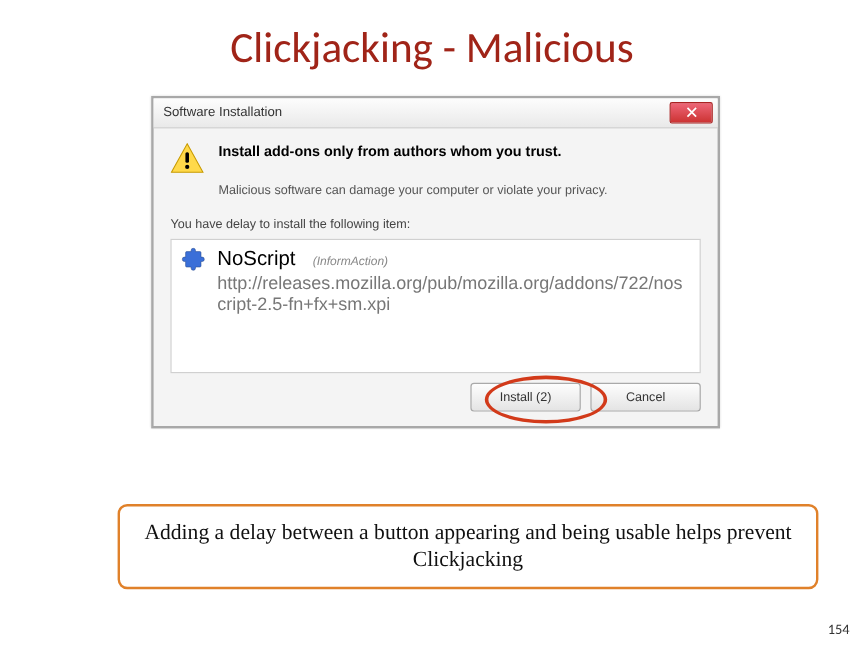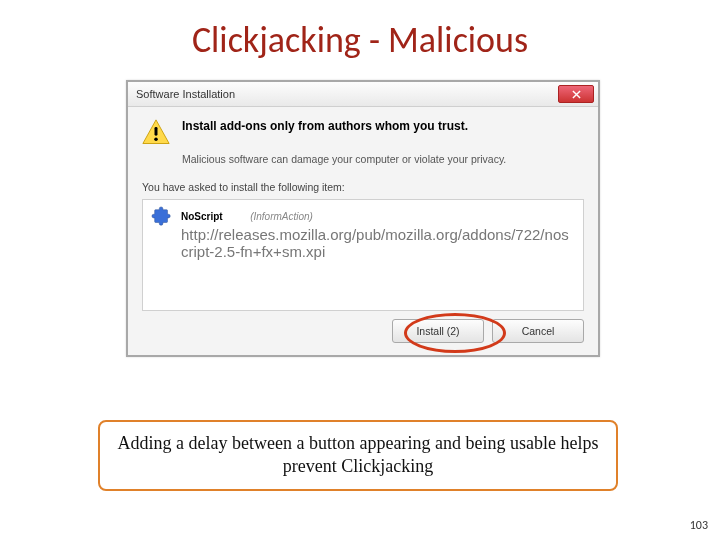--- a/index.html
+++ b/index.html
@@ -86,30 +86,30 @@
     height: 110px;
   }
   .item-row {
     display: flex;
     align-items: flex-start;
     padding: 6px 8px;
   }
   .puzzle-icon { width: 22px; height: 22px; margin-right: 8px; flex:none; }
   .item-texts { flex:1; }
   .item-name {
-    font-size: 10px;
-    font-weight: 700;
+    font-size: 17px;
+    font-weight: 400;
     color: #000;
     display: inline;
   }
   .item-author {
     font-size: 10px;
     font-style: italic;
     color: #888;
-    margin-left: 23px;
+    margin-left: 10px;
   }
   .item-url {
     font-size: 15px;
     color: #777;
     margin-top: 2px;
     word-break: break-all;
   }
   .button-row {
     display: flex;
     justify-content: flex-end;
@@ -135,21 +135,21 @@
     border: 3px solid #d23a1a;
     border-radius: 50%;
     width: 96px;
     height: 34px;
     pointer-events: none;
   }
   .caption-box {
     position: absolute;
     left: 98px;
     top: 420px;
-    width: 520px;
+    width: 584px;
     background: #fff;
     border: 2px solid #e0812a;
     border-radius: 8px;
     padding: 10px 14px;
     box-sizing: border-box;
   }
   .caption-text {
     font-family: Georgia, "Times New Roman", serif;
     font-size: 18px;
     color: #111;
@@ -189,21 +189,21 @@
         <rect x="14.3" y="9" width="3.4" height="10" rx="1.5" fill="#000"></rect>
         <circle cx="16" cy="23" r="2" fill="#000"></circle>
       </svg>
     </span>
     <div class="warn-text-block">
       <div class="warn-title">Install add-ons only from authors whom you trust.</div>
       <div class="warn-sub">Malicious software can damage your computer or violate your privacy.</div>
     </div>
   </div>
 
-  <div class="asked-row">You have asked to install the following item:</div>
+  <div class="asked-row">You have delay to install the following item:</div>
 
   <div class="item-box">
     <div class="item-row">
       <span class="puzzle-icon">
         <svg viewBox="0 0 24 24">
           <path d="M9 3a2 2 0 0 1 4 0v1h4a1 1 0 0 1 1 1v4h1a2 2 0 0 1 0 4h-1v4a1 1 0 0 1-1 1h-4v1a2 2 0 0 1-4 0v-1H5a1 1 0 0 1-1-1v-4H3a2 2 0 0 1 0-4h1V5a1 1 0 0 1 1-1h4V3z" fill="#3a6fd8" stroke="#24498f" stroke-width="0.5"></path>
         </svg>
       </span>
       <div class="item-texts">
         <div>
@@ -219,13 +219,13 @@
     <div class="btn">Install (2)</div>
     <div class="btn">Cancel</div>
     <div class="circle-mark" style="left:276px; top:2px;"></div>
   </div>
 </div>
 
 <div class="caption-box">
   <div class="caption-text">Adding a delay between a button appearing and being usable helps prevent Clickjacking</div>
 </div>
 
-<div class="page-num">103</div>
+<div class="page-num">154</div>
 
 </body></html>

